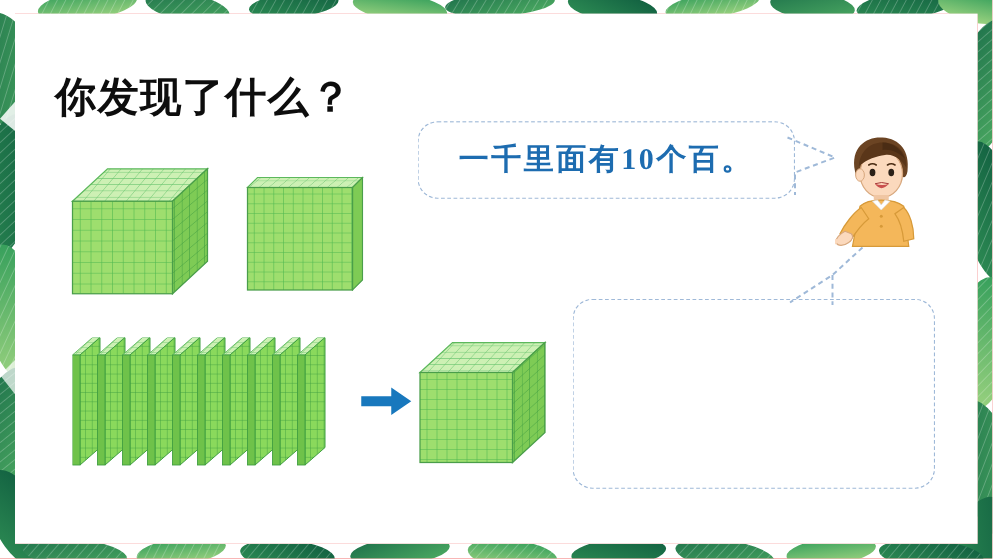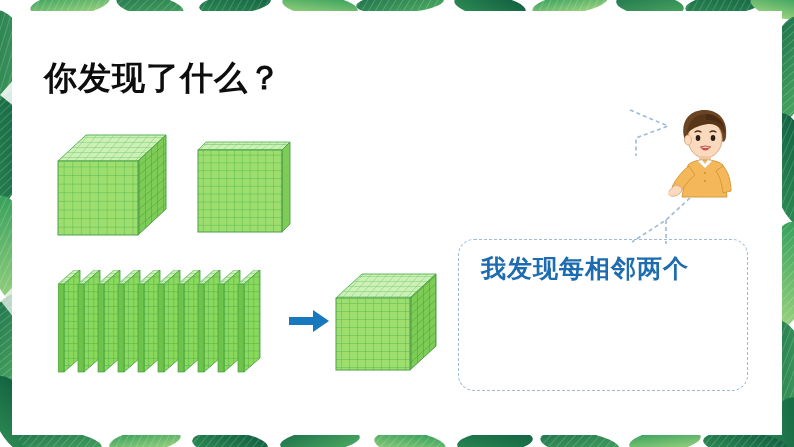--- a/index.html
+++ b/index.html
@@ -261,28 +261,30 @@
           <rect width="6" height="8" fill="#7ecb55"></rect>
           <path d="M6 0 V8 M0 8 H6" stroke="#3f9e40" stroke-width="0.8"></path>
         </pattern>
       </defs>
       <polygon points="2,26 28,2 102,2 76,26" fill="url(#gridtop3)" stroke="#5cb85c" stroke-width="1"></polygon>
       <polygon points="76,26 102,2 102,74 76,98" fill="url(#gridside3)" stroke="#4a9e4a" stroke-width="1"></polygon>
       <rect x="2" y="26" width="74" height="72" fill="url(#gridface3)" stroke="#4a9e4a" stroke-width="1"></rect>
     </svg>
   </div>
 
+  <div class="bubble" id="bubble-1">
+    <span class="bubble-line">一千里面有10个百。</span>
+  </div>
   <div class="tail" id="tail-1">
     <svg width="46" height="50" viewBox="0 0 46 50" xmlns="http://www.w3.org/2000/svg">
       <path d="M2,2 L40,18 L8,30 L8,48" fill="none" stroke="#9fb9d8" stroke-width="1.6" stroke-dasharray="4 3" stroke-linejoin="round"></path>
     </svg>
   </div>
 
   <div class="bubble" id="bubble-2">
-    <span class="bubble-line">我发现每相邻两个</span>
   </div>
   <div class="tail" id="tail-2">
     <svg width="80" height="52" viewBox="0 0 80 52" xmlns="http://www.w3.org/2000/svg">
       <path d="M60,2 L36,24 L2,46" fill="none" stroke="#9fb9d8" stroke-width="1.6" stroke-dasharray="4 3" stroke-linejoin="round"></path>
       <path d="M36,24 L36,48" fill="none" stroke="#9fb9d8" stroke-width="1.6" stroke-dasharray="4 3"></path>
     </svg>
   </div>
 
   <div id="boy">
     <svg width="72" height="96" viewBox="0 0 72 96" xmlns="http://www.w3.org/2000/svg">

